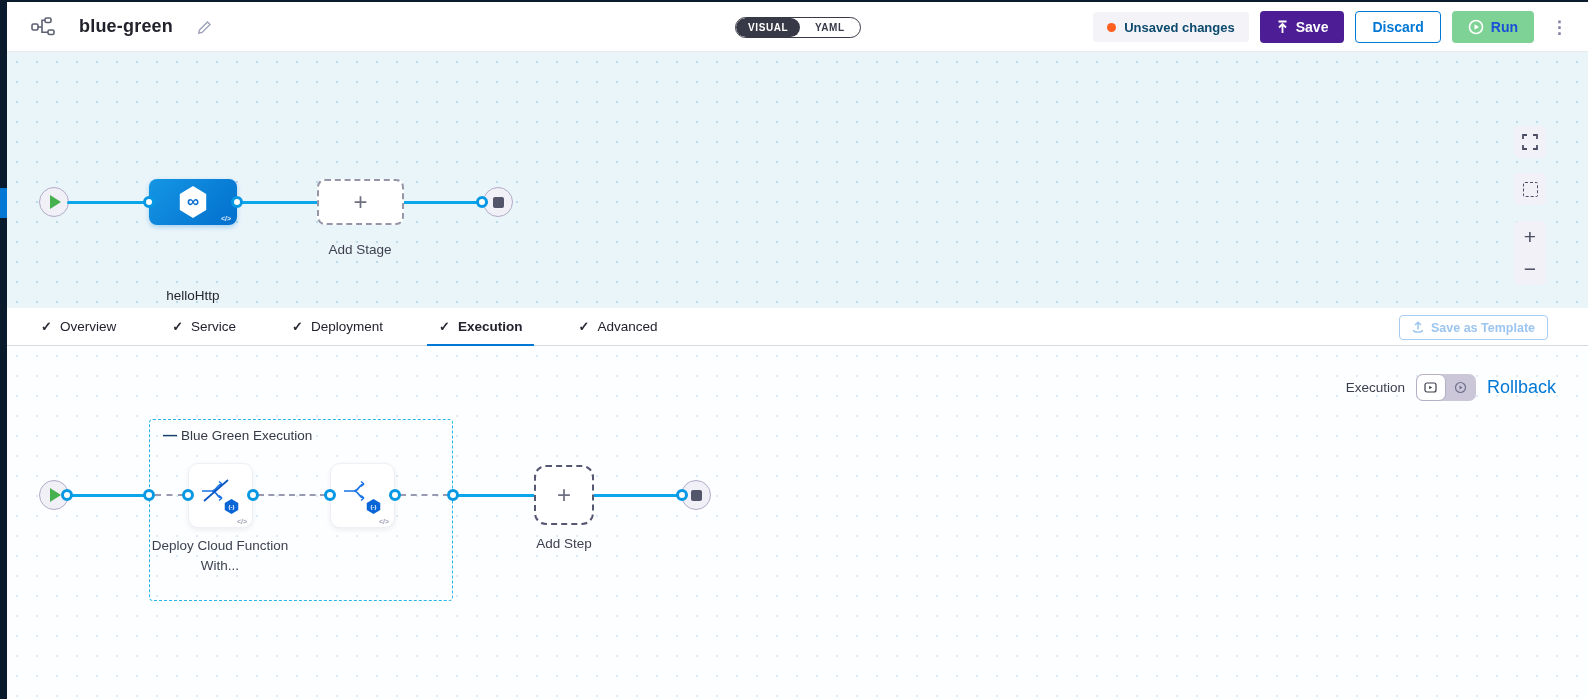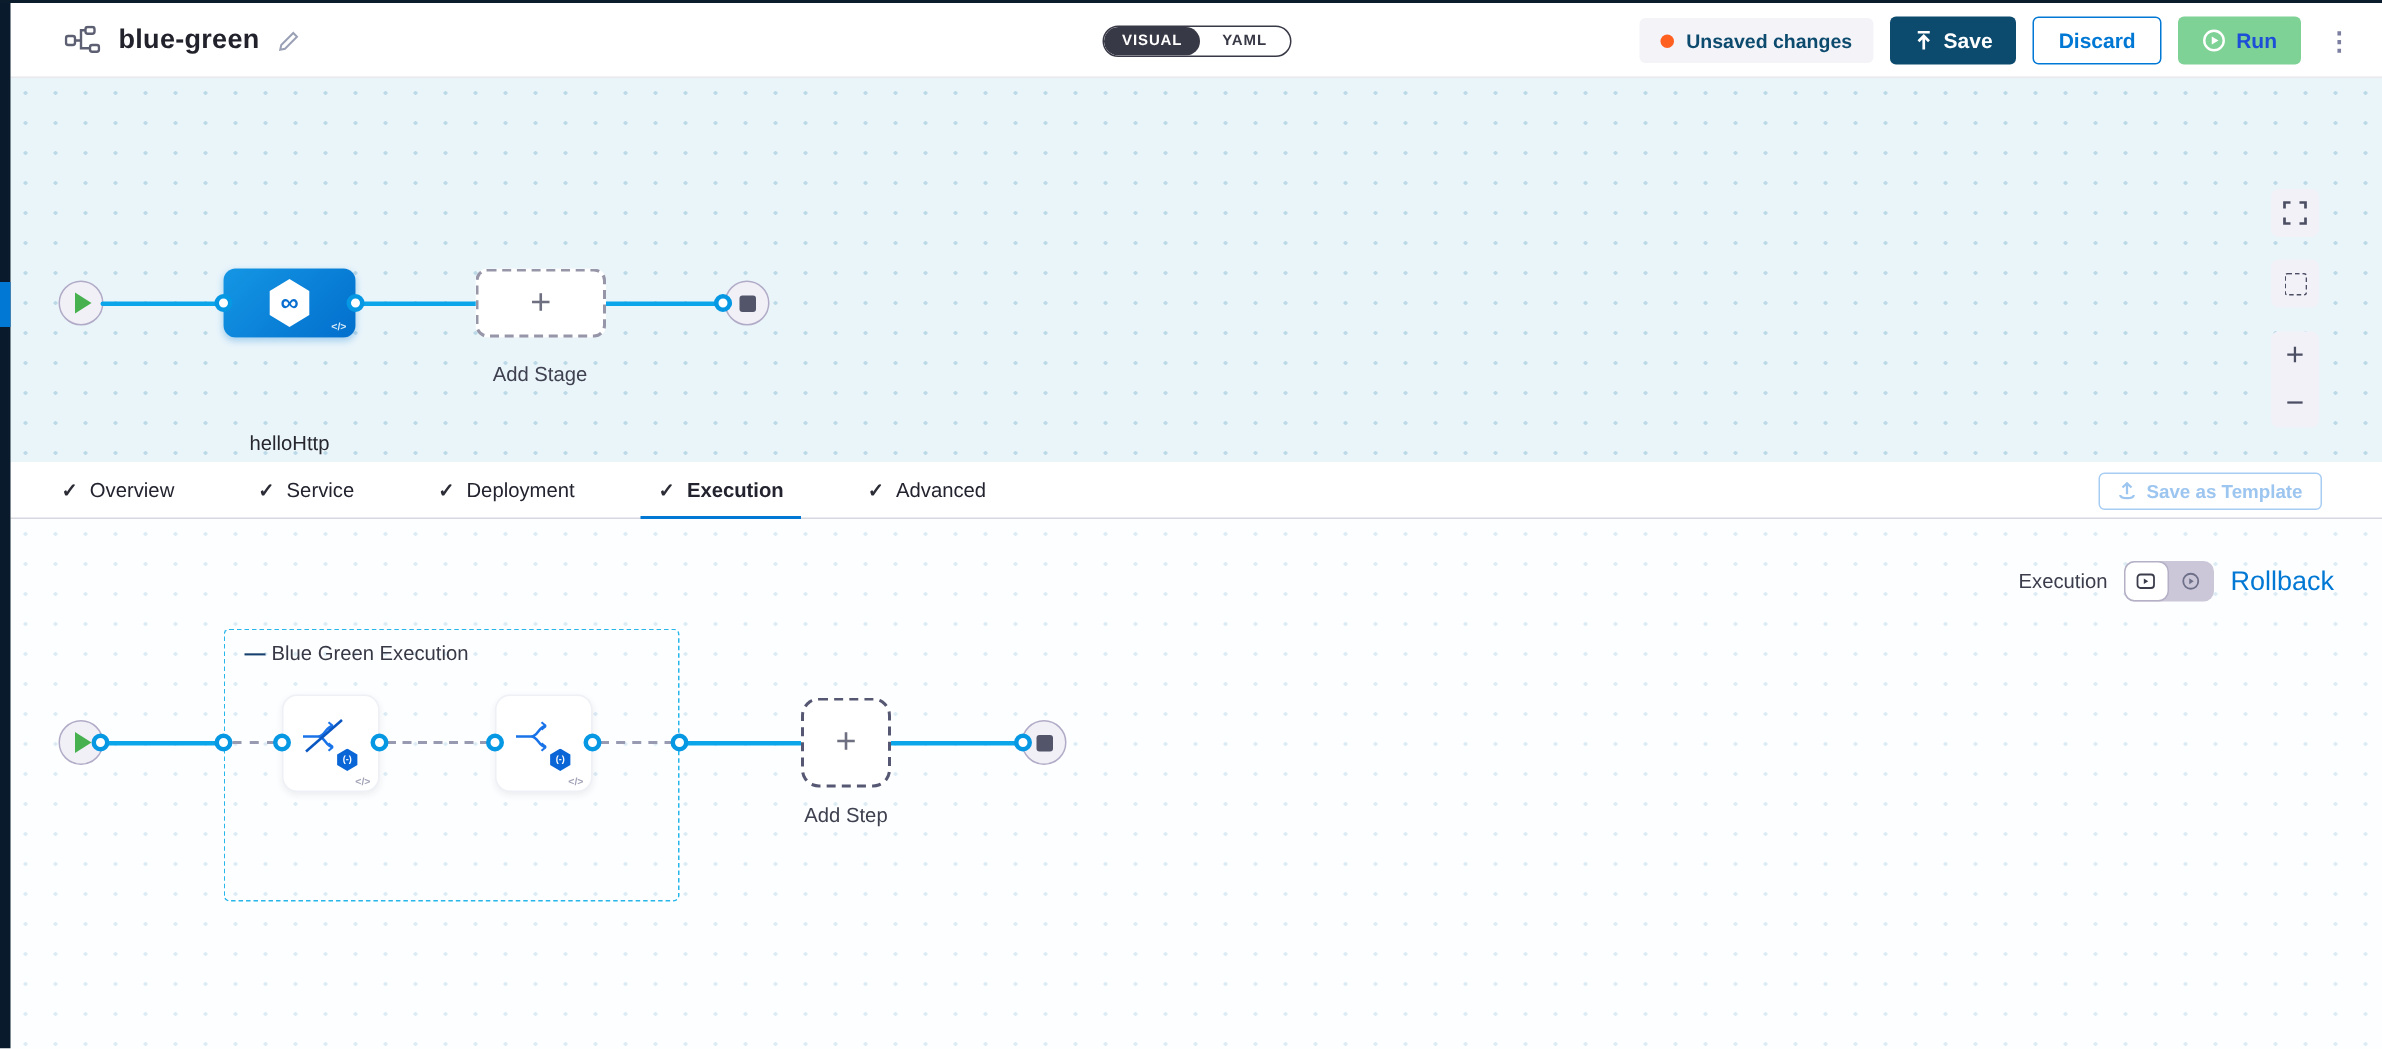--- a/index.html
+++ b/index.html
@@ -6,40 +6,40 @@
   html,body { width:1588px; height:699px; overflow:hidden; }
   body { font-family:"Liberation Sans", sans-serif; background:#fff; color:#22232e; }
   .app { position:relative; width:1588px; height:699px; background:#fff; }
   .topline { position:absolute; left:0; top:0; width:100%; height:2px; background:#0b1c2c; z-index:50; }
   .leftrail { position:absolute; left:0; top:0; width:7px; height:699px; background:#081a2b; z-index:40; }
   .rail-accent { position:absolute; left:0; top:188px; width:7px; height:30px; background:#0278d5; }
 
   
   .header { position:absolute; left:7px; top:2px; right:0; height:50px; background:#fff;
             border-bottom:1px solid #e8e8ee; display:flex; align-items:center; z-index:30; }
-  .hleft { display:flex; align-items:center; gap:12px; padding-left:36px;justify-content:space-between; }
+  .hleft { display:flex; align-items:center; gap:24px; padding-left:24px;justify-content:space-between; }
   .ptitle { font-size:18px; font-weight:bold; color:#22222c; letter-spacing:.2px; }
   .icon-btn { display:inline-flex; align-items:center; justify-content:center; cursor:pointer; background:none; border:none; }
 
   .view-toggle { position:absolute; left:728px; top:15px; display:flex; height:21px;
                  border:1.5px solid #383946; border-radius:11px; overflow:hidden; background:#fff; }
   .vseg { min-width:60px; padding:0 12px; display:flex; align-items:center; justify-content:center;
           font-size:10px; font-weight:bold; letter-spacing:.6px; cursor:pointer; }
   .vseg.on  { background:#383946; color:#fff; border-radius:11px; }
   .vseg.off { color:#383946;padding-left:11px; }
 
   .hright { position:absolute; right:14px; top:0; height:50px; display:flex; align-items:center; gap:11px; }
   .unsaved { display:flex; align-items:center; gap:8px; background:#f3f3f8; border-radius:4px;
              height:30px; padding:0 14px; }
   .unsaved .dot { width:9px; height:9px; border-radius:50%; background:#ff5f1f; }
   .unsaved .txt { color:#0c4a6e; font-size:13px; font-weight:bold; }
   .btn { height:32px; border-radius:4px; font-size:14px; font-weight:bold; display:flex;
          align-items:center; justify-content:center; gap:7px; padding:0 16px; cursor:pointer; border:none;
          font-family:"Liberation Sans", sans-serif; }
-  .btn-save { background:#0c4a6e; color:#fff; }
+  .btn-save { background:#4c1d95; color:#fff; }
   .btn-discard { background:#fff; color:#0278d5; border:1.5px solid #0278d5; }
   .btn-run { background:#7fd295; color:#1d4ed8; }
   .kebab { font-size:17px; color:#7d7fa0; letter-spacing:0; line-height:1; cursor:pointer; padding:4px 6px; font-weight:bold; }
 
   
   .stage-canvas { position:absolute; left:7px; top:52px; right:0; height:256px; background:#eaf5fa;
                   background-image:radial-gradient(#bcd9e8 1.2px, transparent 1.2px); background-size:20px 20px;
                   z-index:10; }
   .node-circle { position:absolute; width:30px; height:30px; border-radius:50%; background:#f1f0f7;
                  border:1.5px solid #b2abc7; display:flex; align-items:center; justify-content:center; cursor:pointer; }
@@ -283,20 +283,21 @@
     <div class="step-card" style="left:181px; top:117px;">
       <svg width="34" height="26" viewBox="0 0 34 26" fill="none" stroke="#1a73e8" stroke-width="1.7">
         <path d="M2 13 H12 C17 13 17 6 22 6 M12 13 C17 13 17 20 22 20"></path>
         <path d="M22 6 L19 3.5 M22 6 L19 8.5 M22 20 L19 17.5 M22 20 L19 22.5" stroke-width="1.4"></path>
         <path d="M4 23 L28 2" stroke="#0a57c2" stroke-width="1.7"></path>
       </svg>
       <span class="fn-badge">(-)</span>
       <span class="code-glyph-g">&lt;/&gt;</span>
     </div>
     <div class="ring" style="left:240px; top:143px;"></div>
+    <div class="step-label" style="left:138px; top:190px;">Deploy Cloud Function With...</div>
 
     <div class="ring" style="left:317px; top:143px;"></div>
     <div class="step-card" style="left:323px; top:117px;">
       <svg width="34" height="26" viewBox="0 0 34 26" fill="none" stroke="#1a73e8" stroke-width="1.7">
         <path d="M2 13 H12 C17 13 17 6 22 6 M12 13 C17 13 17 20 22 20"></path>
         <path d="M22 6 L19 3.5 M22 6 L19 8.5 M22 20 L19 17.5 M22 20 L19 22.5" stroke-width="1.4"></path>
       </svg>
       <span class="fn-badge">(-)</span>
       <span class="code-glyph-g">&lt;/&gt;</span>
     </div>

